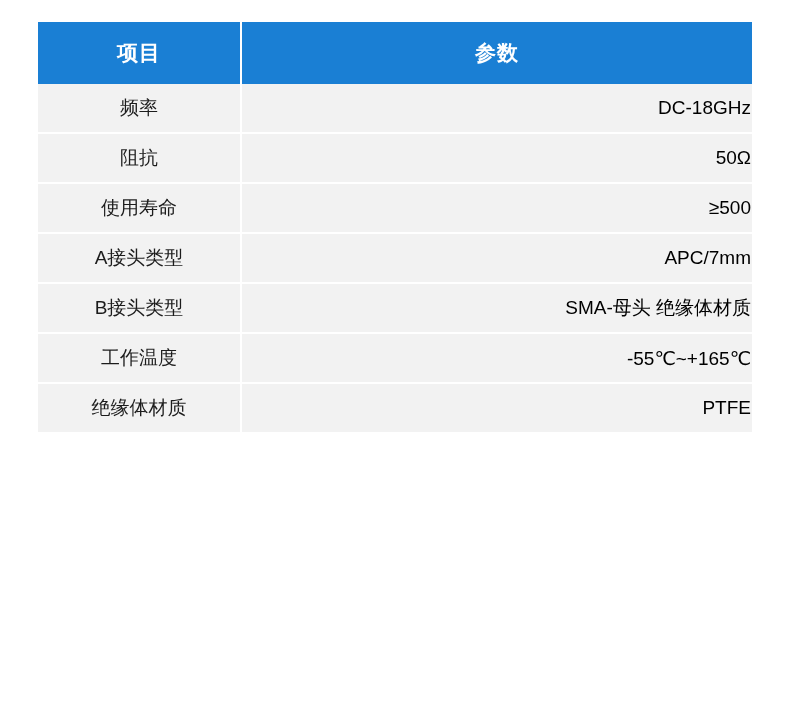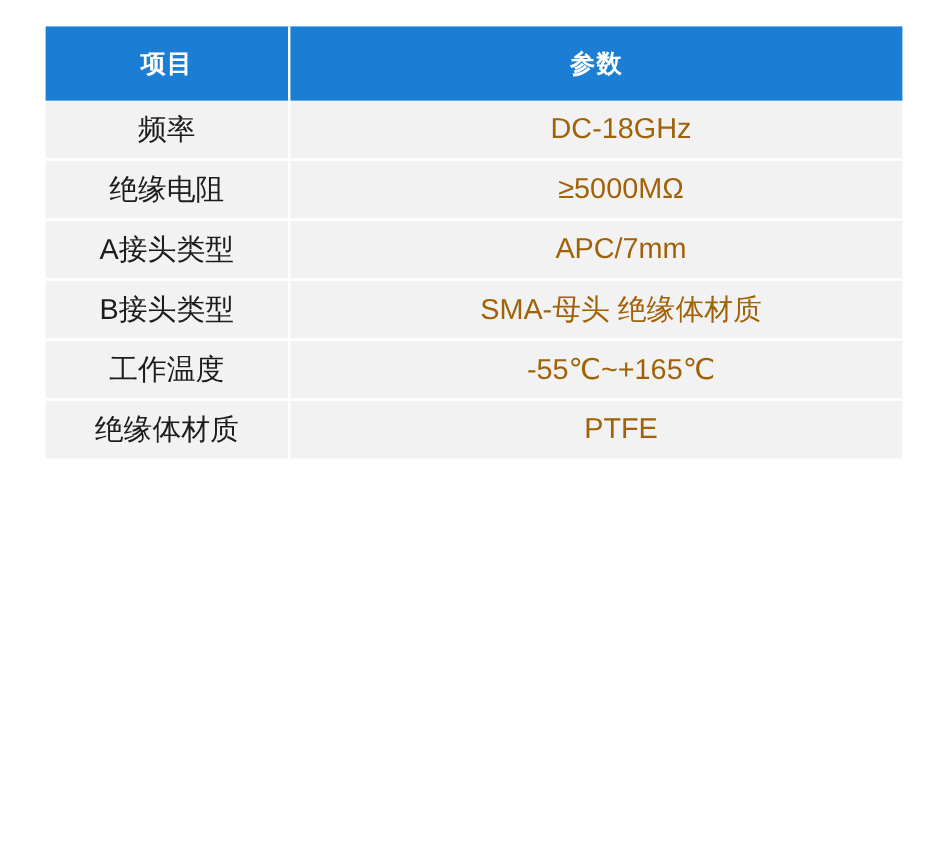--- a/index.html
+++ b/index.html
@@ -38,37 +38,37 @@
     vertical-align: middle;
     letter-spacing: 1px;
     border: none;
   }
   thead th.th-item {
     border-right: 2px solid #ffffff;
   }
 
   tbody td {
     height: 46px;
-    font-size: 24px;
+    font-size: 19px;
     color: #1c1c1c;
     vertical-align: middle;
     background: #f2f2f2;
     border-bottom: 2px solid #ffffff;
     border-top: none;
     margin-top: 28px;
   }
   tbody td.cell-item {
     text-align: center;
     border-right: 2px solid #ffffff;
     color: #1c1c1c;
   }
   tbody td.cell-param {
-    text-align: center;
+    text-align: right;
     padding-left: 42px;
-    color: #a16207;
+    color: #000000;
   }
   tbody tr:last-child td {
     border-bottom: none;
   }
 </style>
 </head>
 <body>
 
 <div class="page">
   <table class="spec-table">
@@ -81,22 +81,26 @@
         <th class="th-item">项目</th>
         <th class="th-param">参数</th>
       </tr>
     </thead>
     <tbody id="table-body">
         <tr>
           <td class="cell-item">频率</td>
           <td class="cell-param">DC-18GHz</td>
         </tr>
         <tr>
-          <td class="cell-item">绝缘电阻</td>
-          <td class="cell-param">≥5000MΩ</td>
+          <td class="cell-item">阻抗</td>
+          <td class="cell-param">50Ω</td>
+        </tr>
+        <tr>
+          <td class="cell-item">使用寿命</td>
+          <td class="cell-param">≥500</td>
         </tr>
         <tr>
           <td class="cell-item">A接头类型</td>
           <td class="cell-param">APC/7mm</td>
         </tr>
         <tr>
           <td class="cell-item">B接头类型</td>
           <td class="cell-param">SMA-母头 绝缘体材质</td>
         </tr>
         <tr>

